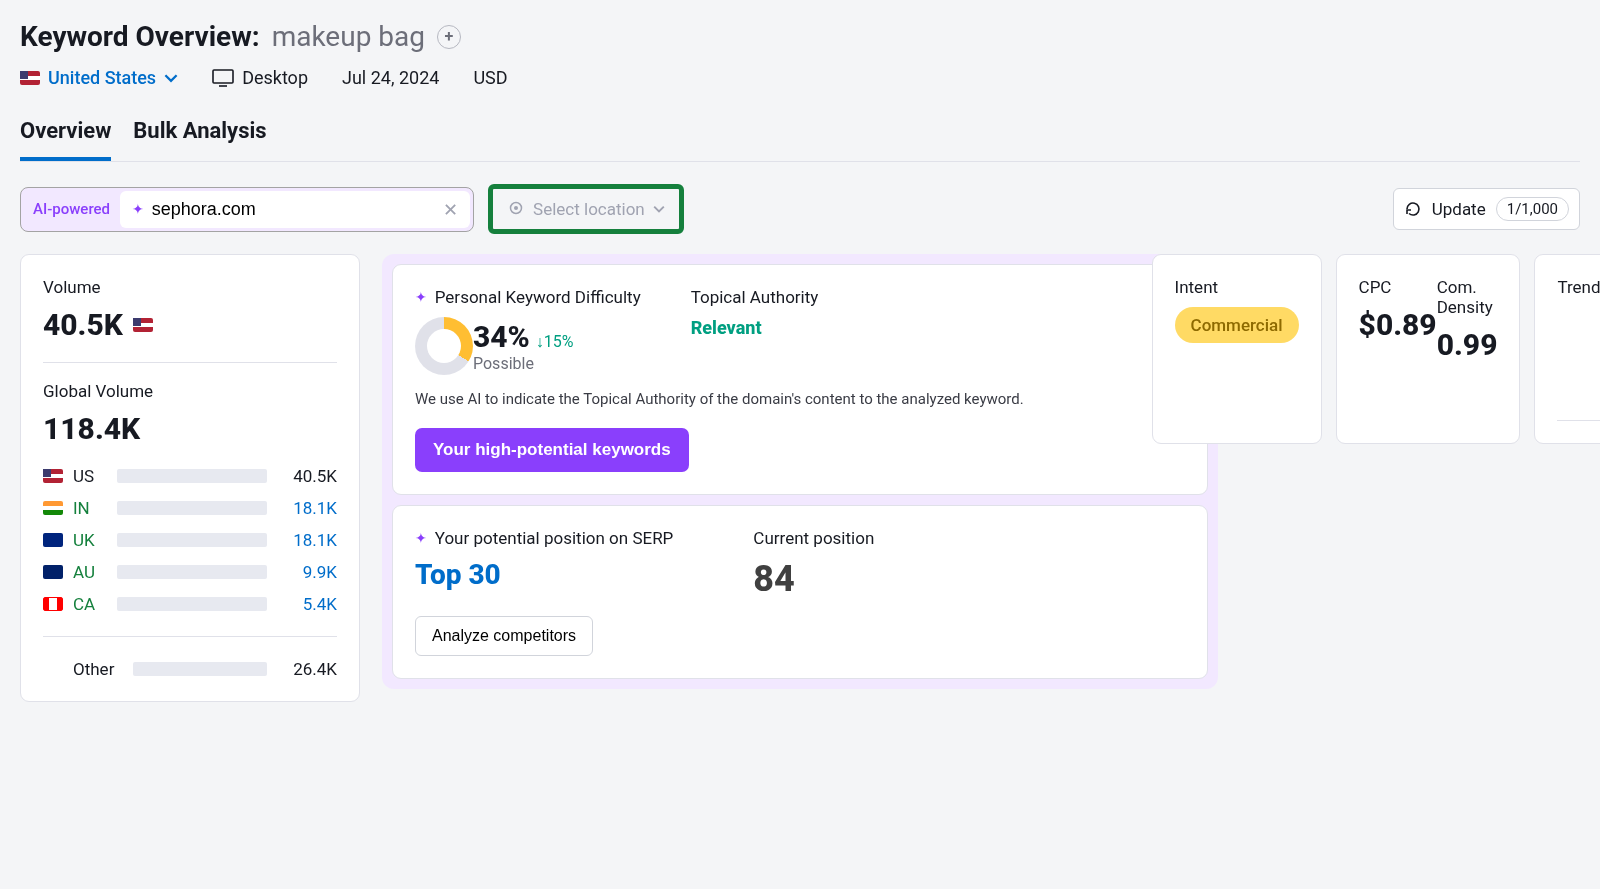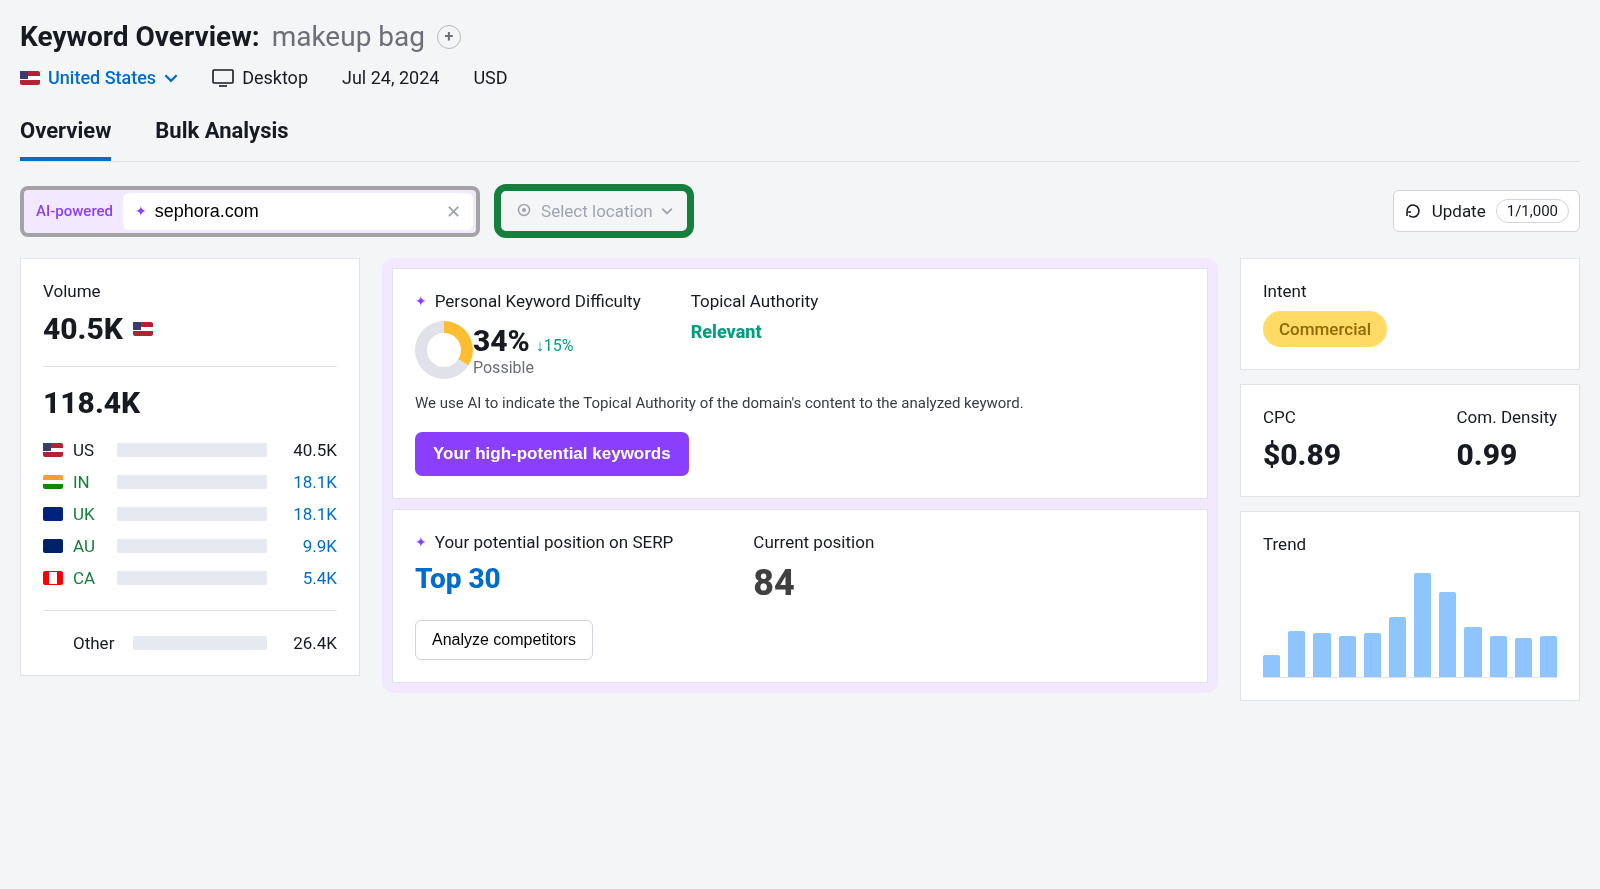--- a/index.html
+++ b/index.html
@@ -4,35 +4,35 @@
 <style>
 * { box-sizing: border-box; margin: 0; padding: 0; }
 body { font-family: -apple-system, BlinkMacSystemFont, "Segoe UI", Roboto, sans-serif; background: #f4f5f7; color: #171a22; padding: 20px; }
 .header-row { display: flex; align-items: center; gap: 12px; margin-bottom: 14px; }
 .title { font-size: 28px; font-weight: 700; text-align: center; }
 .keyword { font-size: 28px; font-weight: 400; color: #6c6e79; }
 .add-btn { width: 24px; height: 24px; border: 1.5px solid #b6b8c1; border-radius: 50%; display:flex; align-items:center; justify-content:center; color:#6c6e79; cursor:pointer; font-size:16px; font-weight:600; }
 .meta-row { display:flex; align-items:center; gap:34px; font-size:18px; margin-bottom:24px; }
 .country-select { display:flex; align-items:center; gap:8px; color:#006dca; cursor:pointer; font-weight:500;}
 .meta-item { display:flex; align-items:center; gap:8px; color:#171a22;}
-.tabs { display:flex; gap:44px; border-bottom:1px solid #e0e1e9; margin-bottom:22px;margin-top:30px;}
+.tabs { display:flex; gap:22px; border-bottom:1px solid #e0e1e9; margin-bottom:22px;margin-top:30px;}
 .tab { font-size:22px; font-weight:700; padding-bottom:14px; cursor:pointer; }
 .tab.active { border-bottom:4px solid #006dca; }
 .toolbar { display:flex; align-items:center; gap:14px; margin-bottom:20px;}
-.ai-input-wrap { display:flex; align-items:center; background:#f2e8ff; border:4px solid #a3a3a3; border-radius:8px; padding:3px 3px 3px 12px;}
+.ai-input-wrap { display:flex; align-items:center; background:#f2e8ff; border:1px solid #a3a3a3; border-radius:8px; padding:3px 3px 3px 12px;}
 .ai-badge { color:#8a3ffc; font-size:15px; font-weight:500; margin-right:10px;}
 .domain-input { background:#fff; border:none; border-radius:6px; display:flex; align-items:center; gap:8px; padding:8px 12px; width:350px;}
 .domain-input input { border:none; outline:none; font-size:18px; flex:1;}
 .clear-icn { color:#a0a3b1; cursor:pointer; font-size:18px;}
-.loc-select { display:flex; align-items:center; gap:8px; border:7px solid #15803d; border-radius:12px; padding:10px 14px; color:#a0a3b1; cursor:pointer; font-size:17px;}
+.loc-select { display:flex; align-items:center; gap:8px; border:5px solid #15803d; border-radius:6px; padding:10px 14px; color:#a0a3b1; cursor:pointer; font-size:17px;}
 .spacer { flex:1;}
 .update-btn { display:flex; align-items:center; gap:10px; border:1px solid #d1d4db; background:#fff; border-radius:6px; padding:8px 10px; cursor:pointer; font-size:17px;}
 .quota { border:1px solid #d1d4db; border-radius:12px; padding:2px 10px; font-size:15px;}
 .grid { display:grid; grid-template-columns: 340px 1fr 340px; gap:22px; align-items:start;}
-.card { background:#fff; border:1px solid #e0e1e9; border-radius:0; padding:22px;}
+.card { background:#fff; border:1px solid #e0e1e9; border-radius:9px; padding:22px;}
 .card-title { font-size:17px; color:#171a22; margin-bottom:10px;}
 .big-num { font-size:30px; font-weight:800; margin-bottom:20px; display:flex; align-items:center; gap:10px;}
 .divider { border:none; border-top:1px solid #e0e1e9; margin:6px 0 18px;}
 .country-list { display:flex; flex-direction:column; gap:12px; margin-top:14px;}
 .country-row { display:flex; align-items:center; gap:10px; font-size:17px;}
 .country-row .code { width:34px; color:#15803d;}
 .bar { flex:1; height:14px; background:#e7e9f0; border-radius:2px; overflow:hidden;}
 .bar-fill { height:100%; background:#3b8cff;}
 .country-row .val { width:60px; text-align:right; color:#006dca;}
 .country-row.first .code, .country-row.first .val { color:#171a22;}
@@ -48,21 +48,21 @@
 .kd-val { font-size:30px; font-weight:800;}
 .kd-change { color:#009f81; font-size:16px; margin-left:6px;}
 .kd-sub { font-size:16px; color:#6c6e79;}
 .ta-val { font-size:18px; font-weight:800; color:#009f81;}
 .ai-desc { font-size:15px; color:#3a3c45; line-height:1.4; margin-bottom:18px;}
 .purple-btn { background:#8a3ffc; color:#fff; border:none; border-radius:7px; padding:12px 18px; font-size:17px; font-weight:600; cursor:pointer;}
 .gray-btn { background:#fff; border:1px solid #d1d4db; border-radius:6px; padding:10px 16px; font-size:16px; cursor:pointer;}
 .serp-row { display:flex; gap:80px; margin-bottom:16px;}
 .potential { font-size:28px; font-weight:800; color:#006dca;}
 .current { font-size:36px; font-weight:800; color:#404040;}
-.right-col { display:flex; flex-direction:column; gap:14px;justify-content:center;}
+.right-col { display:flex; flex-direction:row; gap:14px;justify-content:center;}
 .intent-badge { background:#ffda64; color:#8e6a00; padding:8px 16px; border-radius:22px; font-size:17px; font-weight:500; display:inline-block;}
 .cpc-row { display:flex; justify-content:space-between;}
 .trend-chart { display:flex; align-items:flex-end; gap:8px; height:110px; margin-top:14px; border-bottom:1px solid #e0e1e9;}
 .trend-bar { flex:1; background:#8ec5ff; border-radius:2px 2px 0 0;}
 .sparkle { color:#8a3ffc; font-size:14px;}
 .ai-label-row { display:flex; align-items:center; gap:8px; font-size:17px; margin-bottom:10px;}
 .flag { display:inline-block; width:20px; height:14px; border-radius:2px; vertical-align:middle;}
 .flag-us { background:linear-gradient(#b22234 0 33%, #fff 33% 66%, #b22234 66% 100%); position:relative;}
 .flag-us::before { content:""; position:absolute; width:8px; height:8px; background:#3c3b6e; top:0; left:0;}
 .flag-in { background:linear-gradient(#ff9933 0 33%, #fff 33% 66%, #138808 66% 100%);}
@@ -137,20 +137,21 @@
 
 <div class="grid">
 
   <div class="card">
     <div class="card-title">Volume</div>
     <div class="big-num">
       <span>40.5K</span>
       <span class="flag flag-us"></span>
     </div>
     <hr class="divider">
+    <div class="card-title">Global Volume</div>
     <div class="big-num">118.4K</div>
     <div class="country-list" id="country-list">
         <div class="country-row first">
           <span class="flag flag-us"></span>
           <span class="code">US</span>
           <span class="bar"><span class="bar-fill" style="width:55%"></span></span>
           <span class="val">40.5K</span>
         </div>
         <div class="country-row">
           <span class="flag flag-in"></span>

